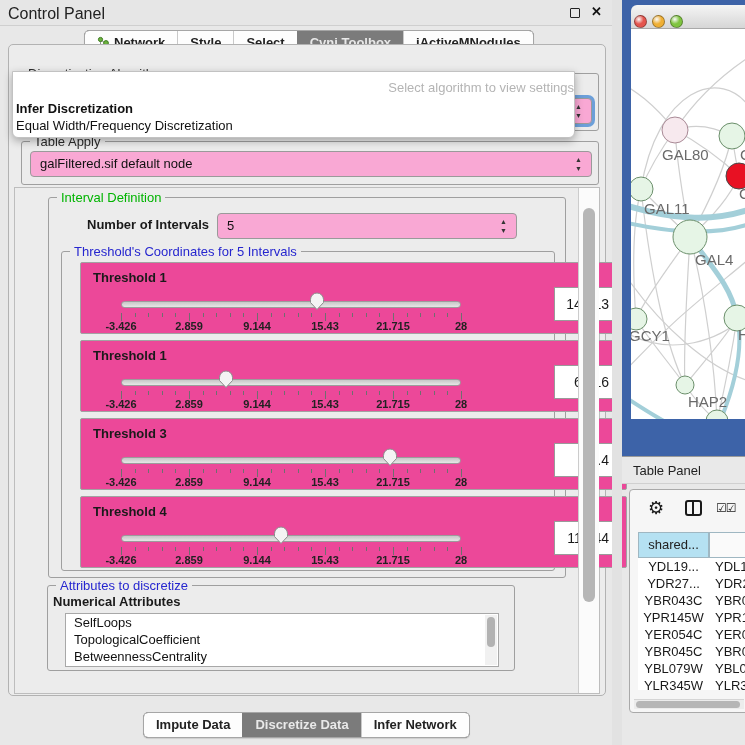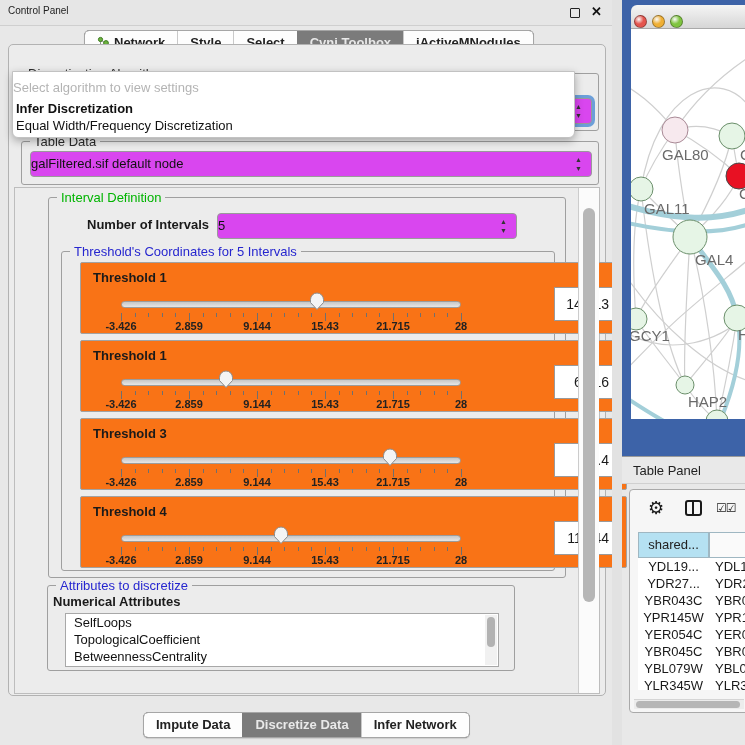--- a/index.html
+++ b/index.html
@@ -2,57 +2,57 @@
 <html><head>
 <meta charset="utf-8">
 <style>
   * { margin:0; padding:0; box-sizing:border-box; }
   html,body { width:745px; height:745px; }
   body { font-family:"Liberation Sans", sans-serif; background:#e8e8e8; position:relative; overflow:hidden; font-size:13px; color:#1a1a1a; }
   .abs { position:absolute; }
 
   
   .titlebar { left:0; top:0; width:612px; height:26px; background:#e6e6e6; border-bottom:1px solid #cfcfcf; }
-  .titlebar .t { position:absolute; left:8px; top:5px; font-size:10px; color:#222; }
+  .titlebar .t { position:absolute; left:8px; top:5px; font-size:16px; color:#222; }
   .float-btn { position:absolute; right:32px; top:8px; width:10px; height:10px; border:1.6px solid #222; border-radius:1px; }
   .close-btn { position:absolute; right:10px; top:4px; font-weight:bold; font-size:13px; color:#111; }
 
   
   .tabstrip { display:flex; border:1px solid #a5a5a5; border-radius:5px; background:#000000; overflow:hidden; box-shadow:0 1px 1px rgba(0,0,0,.12); }
   .tabstrip .tab { padding:4px 12px 5px; font-size:13px; font-weight:bold; color:#222; background:#fdfdfd; border-left:1px solid #c9c9c9; display:flex; align-items:center; gap:5px; white-space:nowrap; }
   .tabstrip .tab:first-child { border-left:none; }
   .tabstrip .tab.sel { background:#7b7b7b; color:#e9e9e9; border-left-color:#7b7b7b; }
   .tabstrip .tab.sel + .tab { border-left-color:#c9c9c9; }
 
   
   .panel { left:8px; top:44px; width:598px; height:652px; background:#ececec; border:1px solid #b2b2b2; border-radius:5px; }
 
   .group { position:absolute; border:1px solid #9f9f9f; border-radius:3px; }
   .gtitle { position:absolute; top:-8px; left:8px; background:#ececec; padding:0 4px; font-size:13px; }
   .gtitle.green { color:#00b400; }
   .gtitle.blue { color:#2626cf; }
   .gtitle.dark { color:#2b2b2b; }
 
-  .combo { position:absolute; background:#d946ef; border:1px solid #9a9a9a; border-radius:4px; font-size:13px; line-height:24px; color:#111; }
+  .combo { position:absolute; background:#f9a8d4; border:1px solid #9a9a9a; border-radius:4px; font-size:13px; line-height:24px; padding-left:9px; color:#111; }
   .combo .stepper { position:absolute; right:7px; top:3px; width:11px; font-size:7px; line-height:9px; color:#333; text-align:center; }
   .combo.focused { box-shadow:0 0 0 3px rgba(86,146,214,.85); }
 
   
   .popup { left:12px; top:71px; width:563px; height:67px; background:#fff; border:1px solid #c2c2c2; border-radius:0 0 6px 6px; box-shadow:0 3px 8px rgba(0,0,0,.3); z-index:30; }
-  .popup .hint { position:absolute; top:8px; left:0; width:100%; text-align:left; color:#b4b4b4; font-size:13px; }
+  .popup .hint { position:absolute; top:8px; left:0; width:100%; text-align:right; color:#b4b4b4; font-size:13px; }
   .popup .opt { position:absolute; left:3px; font-size:13px; color:#111; }
   .popup .opt.b { font-weight:bold; }
 
   
   .viewport { left:13px; top:186px; width:586px; height:507px; border:1px solid #bdbdbd; background:#ececec; }
   .vscroll { position:absolute; right:0; top:0; width:21px; height:100%; background:#fbfbfb; border-left:1px solid #cccccc; }
   .vscroll .thumb { position:absolute; left:4px; width:12px; border-radius:6px; background:#b6b6b6; }
 
   
-  .thr { position:absolute; left:18px; width:547px; height:72px; border:1px solid #a2a2a2; background:#f97316; border-radius:2px; }
+  .thr { position:absolute; left:18px; width:547px; height:72px; border:1px solid #a2a2a2; background:#ec4899; border-radius:2px; }
   .thr .lbl { position:absolute; left:12px; top:7px; font-weight:bold; font-size:13px; }
   .thr .track { position:absolute; left:40px; top:38px; width:340px; height:7px; border:1px solid #9c9c9c; border-radius:4px; background:linear-gradient(#c7c7c7,#e6e6e6); }
   .thr .handle { position:absolute; top:29px; width:16px; height:19px; }
   .thr .ticks { position:absolute; left:40px; top:50px; width:340px; height:8px; }
   .thr .ticks i { position:absolute; top:0; width:1px; background:#6f6f6f; }
   .thr .scale { position:absolute; left:40px; top:57px; width:340px; height:12px; }
   .thr .scale span { position:absolute; transform:translateX(-50%); font-size:11px; font-weight:bold; color:#222; }
   .thr .val { position:absolute; right:10px; top:24px; width:62px; height:34px; background:#fff; border:1px solid #9a9a9a; font-size:14px; text-align:right; line-height:32px; padding-right:6px; }
 
   
@@ -126,21 +126,21 @@
 <div class="abs panel">
 
   <div class="group" style="left:6px; top:28px; width:584px; height:58px;">
     <span class="gtitle dark">Discretization Algorithm</span>
     <div class="combo focused" style="left:8px; top:24px; width:568px; height:26px;">
       <span class="stepper">▲<br>▼</span>
     </div>
   </div>
 
   <div class="group" style="left:12px; top:96px; width:578px; height:44px;">
-    <span class="gtitle dark">Table Data</span>
+    <span class="gtitle dark">Table Apply</span>
     <div class="combo" style="left:8px; top:9px; width:562px; height:26px;">
       <span>galFiltered.sif default node</span>
       <span class="stepper">▲<br>▼</span>
     </div>
   </div>
 
   <div class="abs viewport" style="left:5px; top:142px;">
 
     <div class="group" style="left:33px; top:9px; width:518px; height:381px;">
       <span class="gtitle green">Interval Definition</span>

